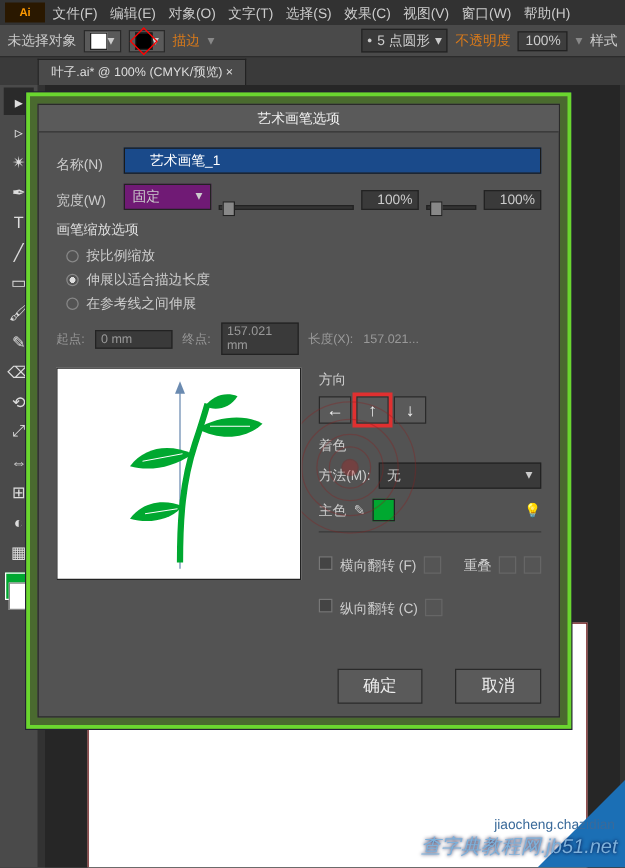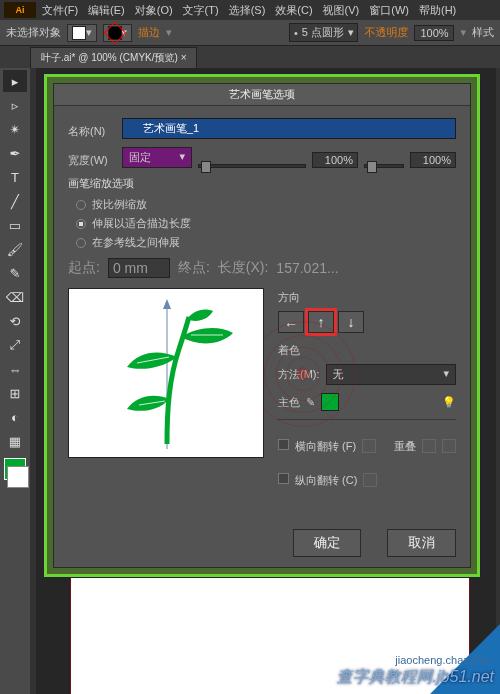--- a/index.html
+++ b/index.html
@@ -17,38 +17,38 @@
 .tabstrip{background:#3a3a3a;height:22px;display:flex;align-items:flex-end;padding-left:30px}
 .tab{background:#4a4a4a;border:1px solid #222;border-bottom:none;padding:3px 10px;font-size:10px;color:#ddd}
 .workspace{position:relative;height:626px}
 .toolbox{position:absolute;left:0;top:0;width:30px;background:#4a4a4a;height:100%;display:flex;flex-direction:column;align-items:center;padding-top:2px;gap:2px}
 .tool{width:24px;height:22px;display:flex;align-items:center;justify-content:center;color:#ddd;font-size:13px}
 .tool.sel{background:#2a2a2a}
 .colorwell{width:22px;height:22px;background:#00a830;border:1px solid #fff;margin-top:4px}
 .colorwell2{width:22px;height:22px;background:#fff;border:1px solid #888;margin-top:-16px;margin-left:6px}
 .canvas{position:absolute;left:36px;top:0;right:4px;bottom:0;background:#262626;overflow:hidden}
 .artboard{position:absolute;left:34px;top:430px;width:400px;height:210px;background:#fff;border:1px solid #6a1515}
-.dialog{position:absolute;left:44px;top:6px;width:436px;background:#4a6a2f;border:3px solid #6ad62f;box-shadow:0 0 0 1px #223}
+.dialog{position:absolute;left:21px;top:6px;width:436px;background:#4a6a2f;border:3px solid #6ad62f;box-shadow:0 0 0 1px #223}
 .dialog-inner{background:#535353;margin:6px;border:1px solid #2a2a2a}
 .dlg-title{background:#5a5a5a;text-align:center;padding:3px;color:#eee;border-bottom:1px solid #333;position:relative}
 .dlg-body{padding:12px 14px;font-size:11px;color:#ccc}
 .row{display:flex;align-items:flex-end;gap:6px;margin-bottom:8px}
 .lbl{min-width:48px}
 .textfield{background:#2a2a2a;border:1px solid #1a1a1a;color:#fff;padding:2px 20px;flex:1}
 .textfield.sel{background:#1a4a8a;color:#fff}
 .wideselect{background:#701a75;border:1px solid #222;padding:2px 6px;flex:0 0 70px;display:flex;justify-content:space-between}
 .slider{flex:1;height:4px;background:#333;border:1px solid #222;position:relative}
 .thumb{position:absolute;top:-4px;width:10px;height:12px;background:#888;border:1px solid #222}
 .pctbox{background:#3a3a3a;border:1px solid #222;padding:1px 4px;width:46px;text-align:right;color:#ccc}
 .section-label{color:#ddd;margin:4px 0 6px}
 .radio-group{margin-left:8px}
 .radio-row{display:flex;align-items:center;gap:6px;margin:4px 0}
 .radio{width:10px;height:10px;border-radius:50%;border:1px solid #888;display:inline-block}
 .radio.on{background:radial-gradient(circle,#ddd 0 40%,transparent 45%)}
-.params{display:flex;gap:8px;margin:8px 0 10px;font-size:14px;color:#999;align-items:center}
+.params{display:flex;gap:8px;margin:8px 0 10px;font-size:10px;color:#999;align-items:center}
 .nf{background:#3a3a3a;border:1px solid #222;padding:1px 4px;width:62px;color:#999}
 .split{display:flex;gap:14px}
 .preview{width:196px;height:170px;background:#fff;border:1px solid #222;position:relative;overflow:hidden}
 .sidecol{flex:1}
 .grp-label{color:#ccc;margin:2px 0 6px}
 .dir-row{display:flex;gap:4px;margin-bottom:10px}
 .dir-btn{width:26px;height:22px;background:#5a5a5a;border:1px solid #2a2a2a;display:flex;align-items:center;justify-content:center;color:#eee;font-size:14px}
 .dir-btn.hl{outline:3px solid #e03030}
 .method-row{display:flex;align-items:center;gap:6px;margin-bottom:8px}
 .method-sel{background:#3a3a3a;border:1px solid #222;padding:2px 6px;flex:1;display:flex;justify-content:space-between}
@@ -174,20 +174,21 @@
             <span style="left:40px;top:0;width:54px;height:54px"></span>
             <span style="left:28px;top:-12px;width:78px;height:78px"></span>
             <span style="left:14px;top:-26px;width:106px;height:106px"></span>
           </div>
         </div>
 
         <div class="params">
           <span>起点:</span>
           <span class="nf">0 mm</span>
           <span>终点:</span>
+          <span class="nf">157.021 mm</span>
           <span>长度(X):</span>
           <span>157.021...</span>
         </div>
 
         <div class="split">
           <div class="preview">
             <svg viewBox="0 0 196 170" width="196" height="170">
               <line x1="98" y1="15" x2="98" y2="160" stroke="#6a8ab0" stroke-width="1"></line>
               <polygon points="98,10 94,20 102,20" fill="#6a8ab0"></polygon>
               <path d="M98,155 C98,120 100,90 110,60 C115,45 118,35 120,28" stroke="#00a830" stroke-width="5" fill="none"></path>

